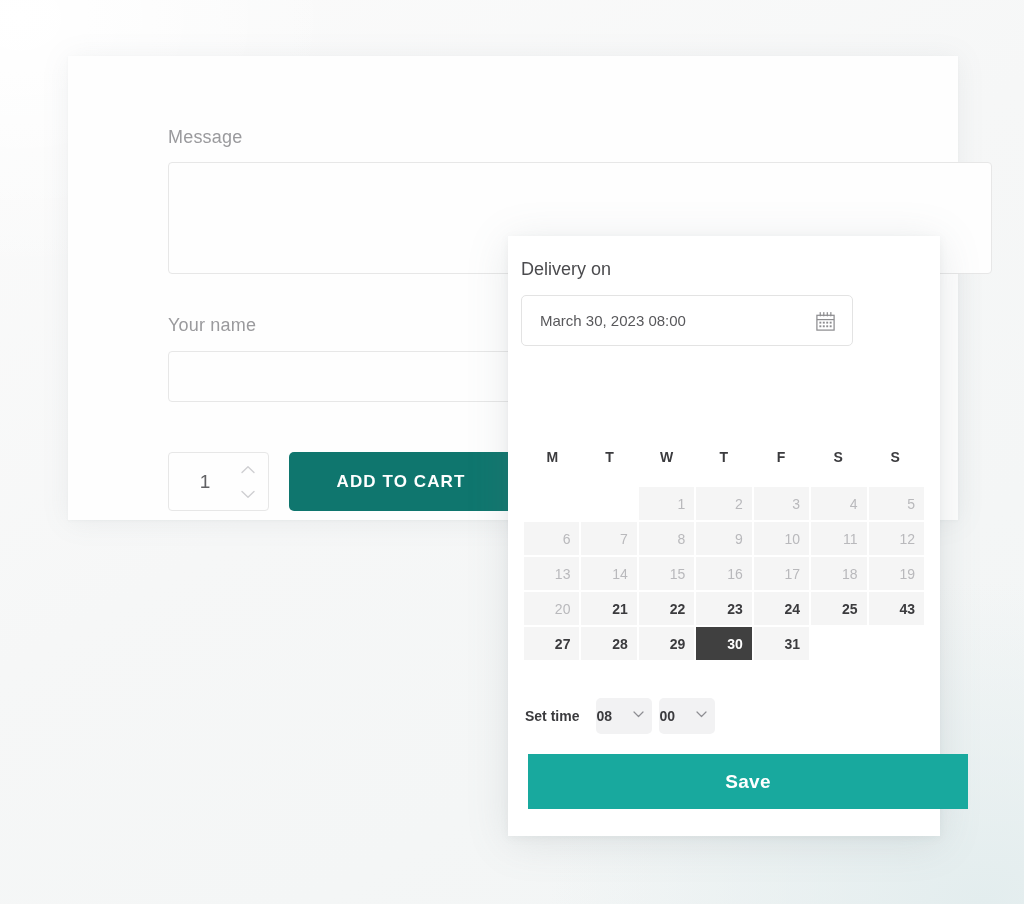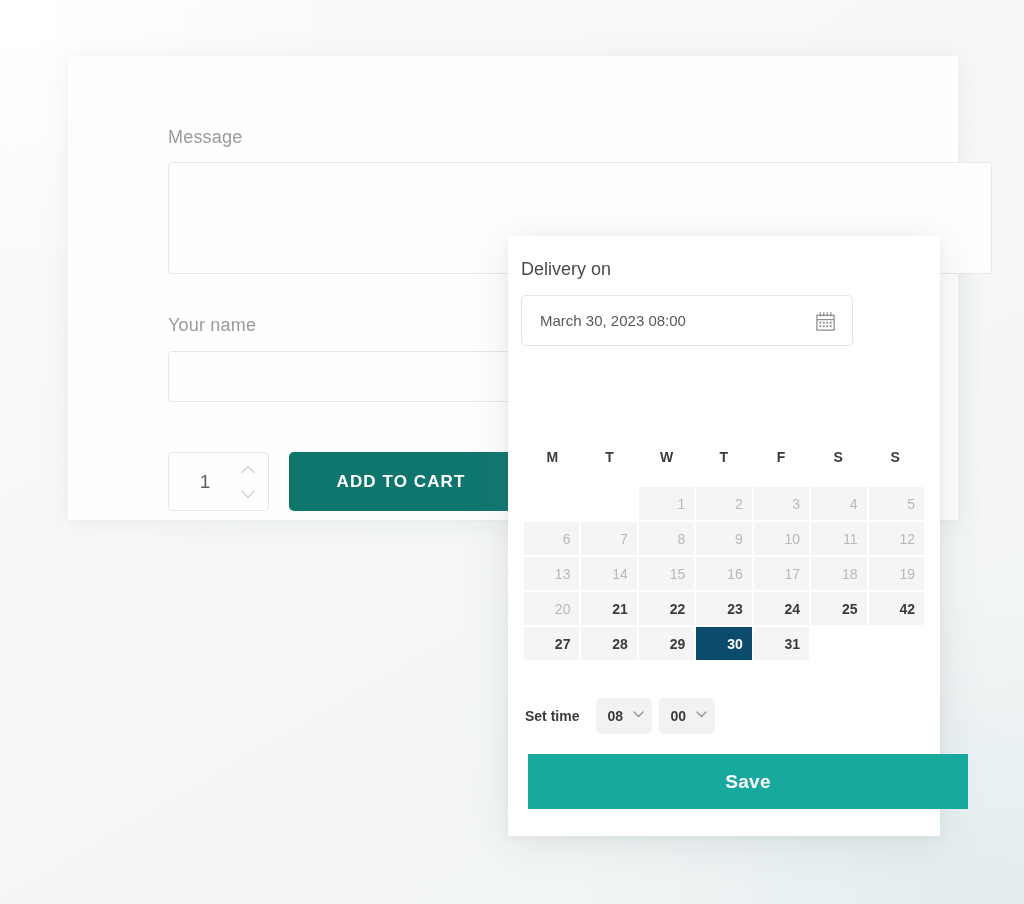--- a/index.html
+++ b/index.html
@@ -205,21 +205,21 @@
   .day.blank {
     background: transparent;
     cursor: default;
   }
   .day.disabled {
     color: #b9b9bc;
     font-weight: normal;
     cursor: default;
   }
   .day.selected {
-    background: #0c4a6e;
+    background: #404040;
     color: #ffffff;
   }
 
   
   #settime-row {
     position: absolute;
     left: 17px; top: 462px;
     height: 36px;
     display: flex;
     align-items: center;
@@ -238,21 +238,20 @@
     border-radius: 5px;
     display: flex;
     align-items: center;
     cursor: pointer;
     margin-right: 7px;
   }
   .time-value {
     font-size: 14px;
     font-weight: bold;
     color: #3b3b3e;
-    margin-left: 11px;
   }
   .time-caret {
     position: absolute;
     right: 8px; top: 13px;
   }
 
   #save-button {
     position: absolute;
     left: 20px; top: 518px;
     width: 440px; height: 55px;
@@ -351,21 +350,21 @@
         <div class="day disabled">16</div>
         <div class="day disabled">17</div>
         <div class="day disabled">18</div>
         <div class="day disabled">19</div>
         <div class="day disabled">20</div>
         <div class="day">21</div>
         <div class="day">22</div>
         <div class="day">23</div>
         <div class="day">24</div>
         <div class="day">25</div>
-        <div class="day">42</div>
+        <div class="day">43</div>
         <div class="day">27</div>
         <div class="day">28</div>
         <div class="day">29</div>
         <div class="day selected">30</div>
         <div class="day">31</div>
       </div>
 
     <div id="settime-row">
       <span id="settime-label">Set time</span>
 

